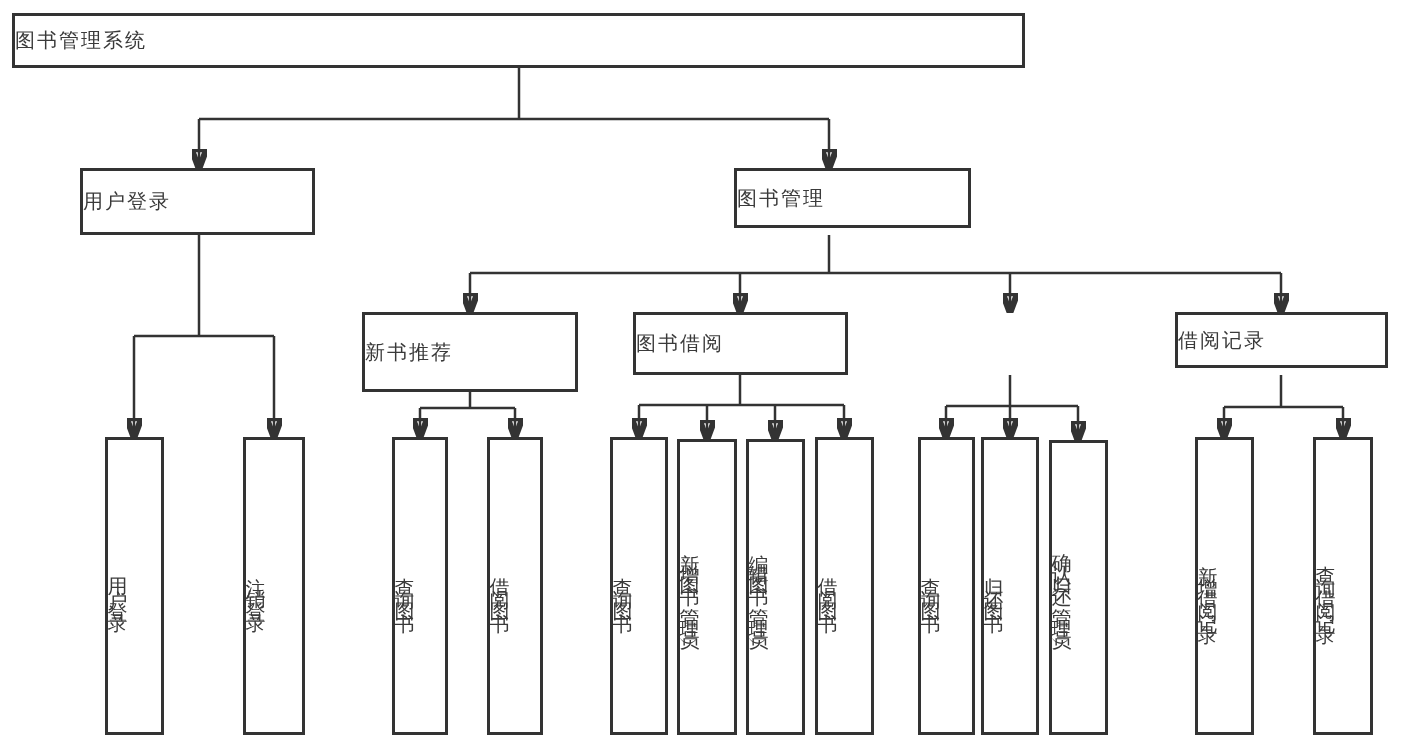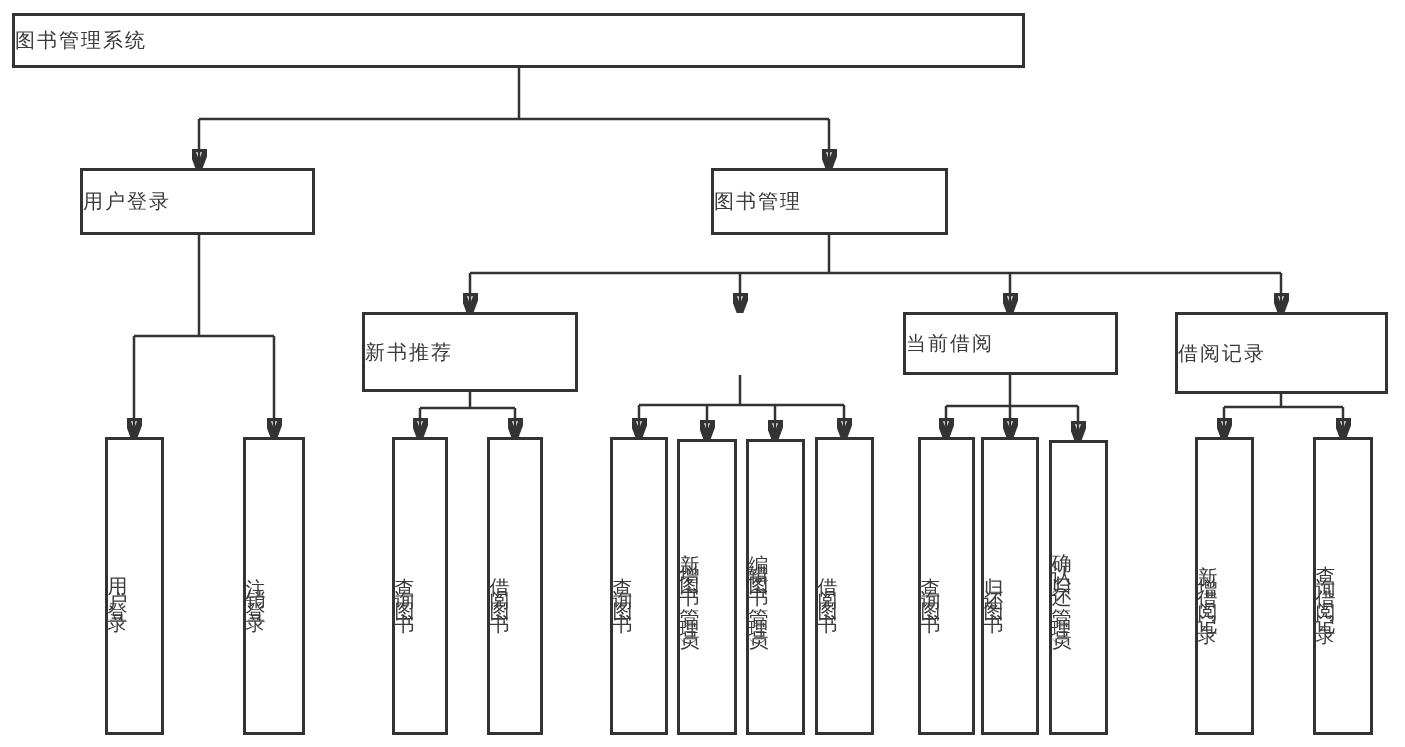--- a/index.html
+++ b/index.html
@@ -104,31 +104,31 @@
     <path d="M1343 407 V437" marker-end="url(#arrow)"></path>
   </svg>
 
   <div class="node h-node" style="left:12px;top:13px;width:1013px;height:55px">
     <span>图书管理系统</span>
   </div>
 
   <div class="node h-node" style="left:80px;top:168px;width:235px;height:67px">
     <span>用户登录</span>
   </div>
-  <div class="node h-node" style="left:711px;top:168px;width:237px;height:67px">
+  <div class="node h-node" style="left:734px;top:168px;width:237px;height:60px">
     <span>图书管理</span>
   </div>
 
   <div class="node h-node" style="left:362px;top:312px;width:216px;height:80px">
     <span>新书推荐</span>
   </div>
-  <div class="node h-node" style="left:903px;top:312px;width:215px;height:63px">
-    <span>当前借阅</span>
+  <div class="node h-node" style="left:633px;top:312px;width:215px;height:63px">
+    <span>图书借阅</span>
   </div>
-  <div class="node h-node" style="left:1175px;top:312px;width:213px;height:82px">
+  <div class="node h-node" style="left:1175px;top:312px;width:213px;height:56px">
     <span>借阅记录</span>
   </div>
 
   <div class="node v-node" style="left:105px;top:437px;width:59px;height:298px">
     <span>用户登录</span>
   </div>
   <div class="node v-node" style="left:243px;top:437px;width:62px;height:298px">
     <span>注销登录</span>
   </div>
 

